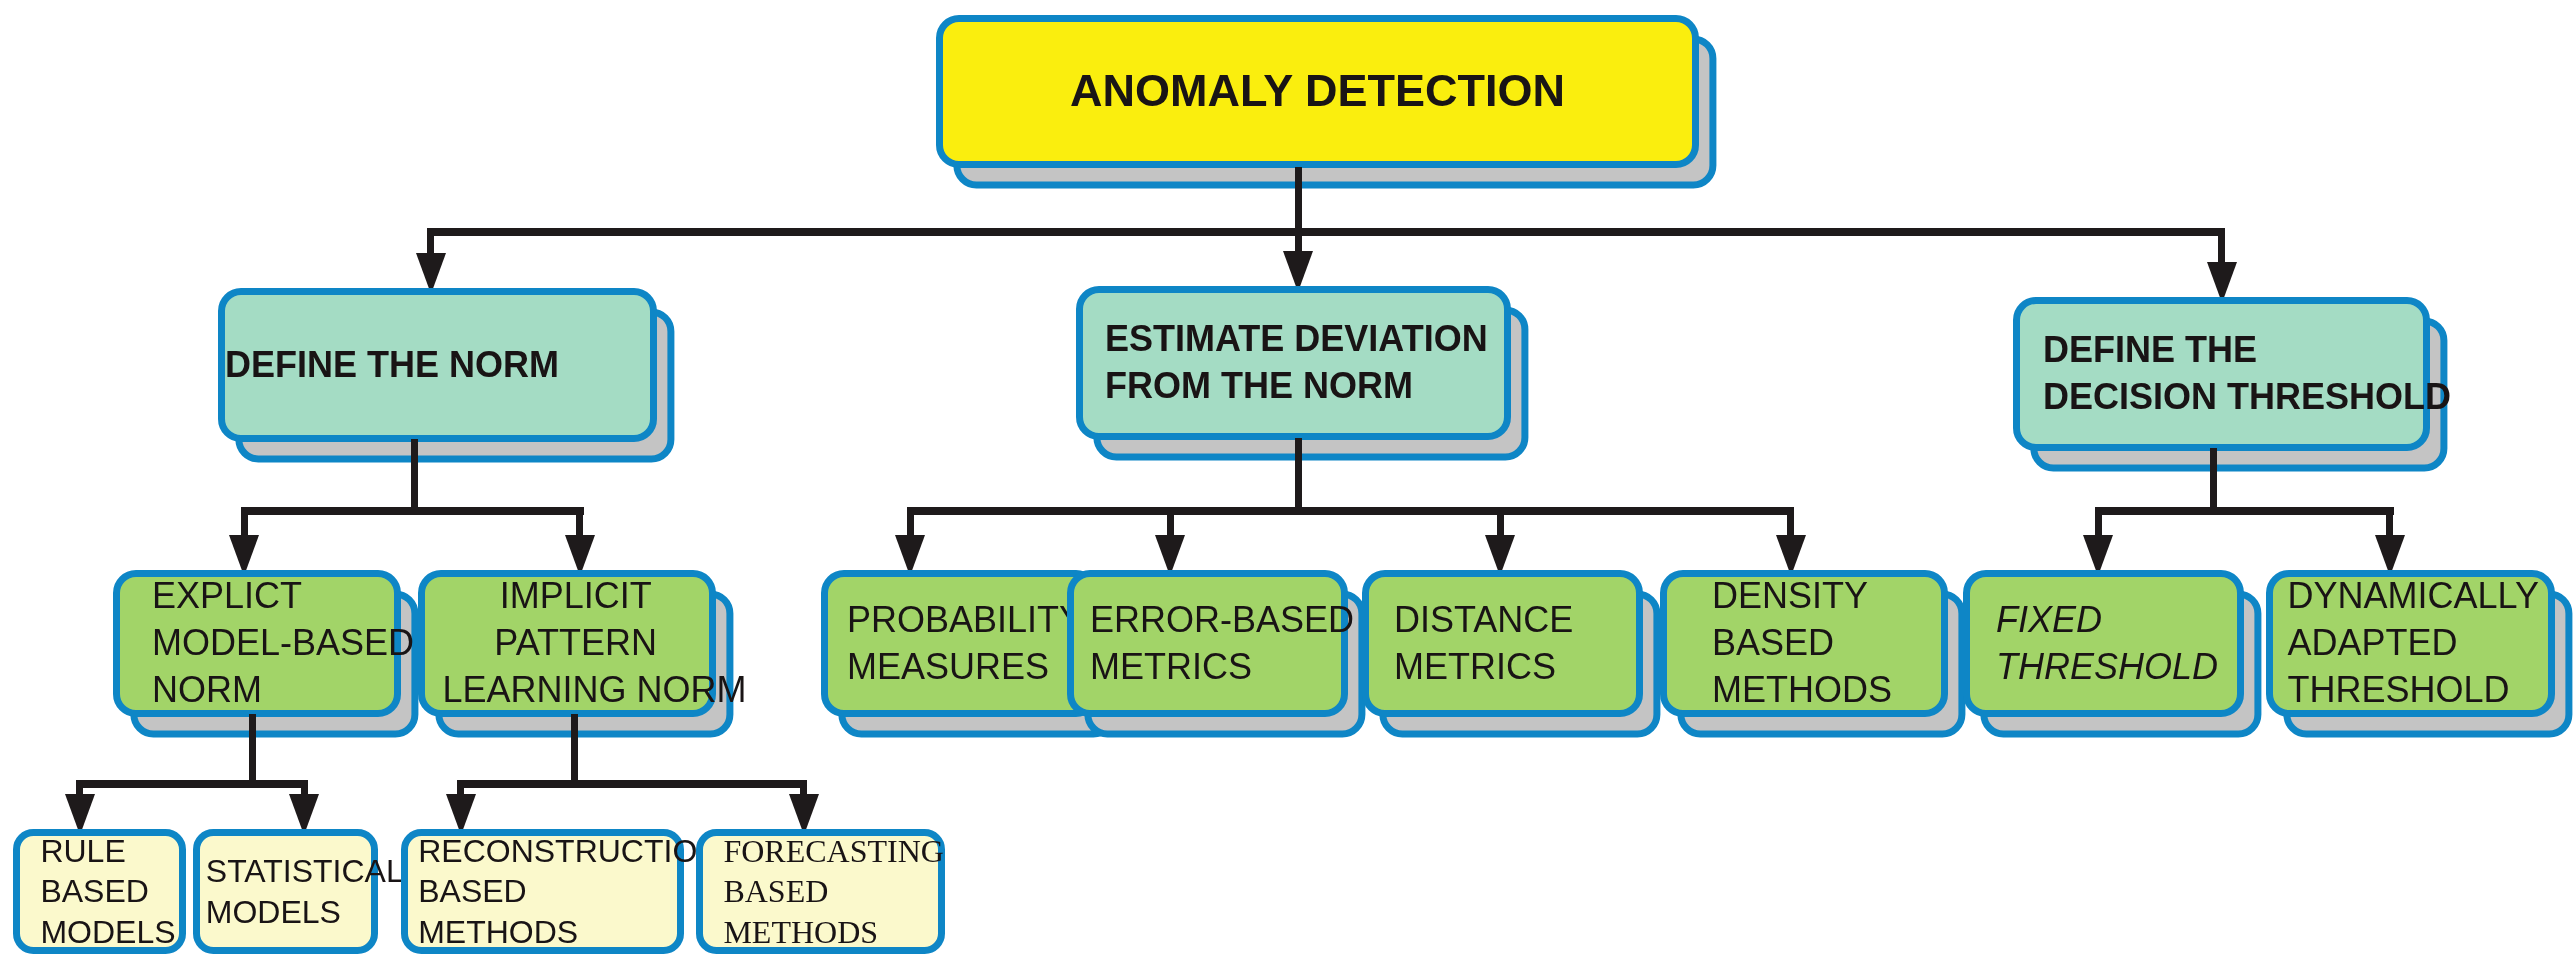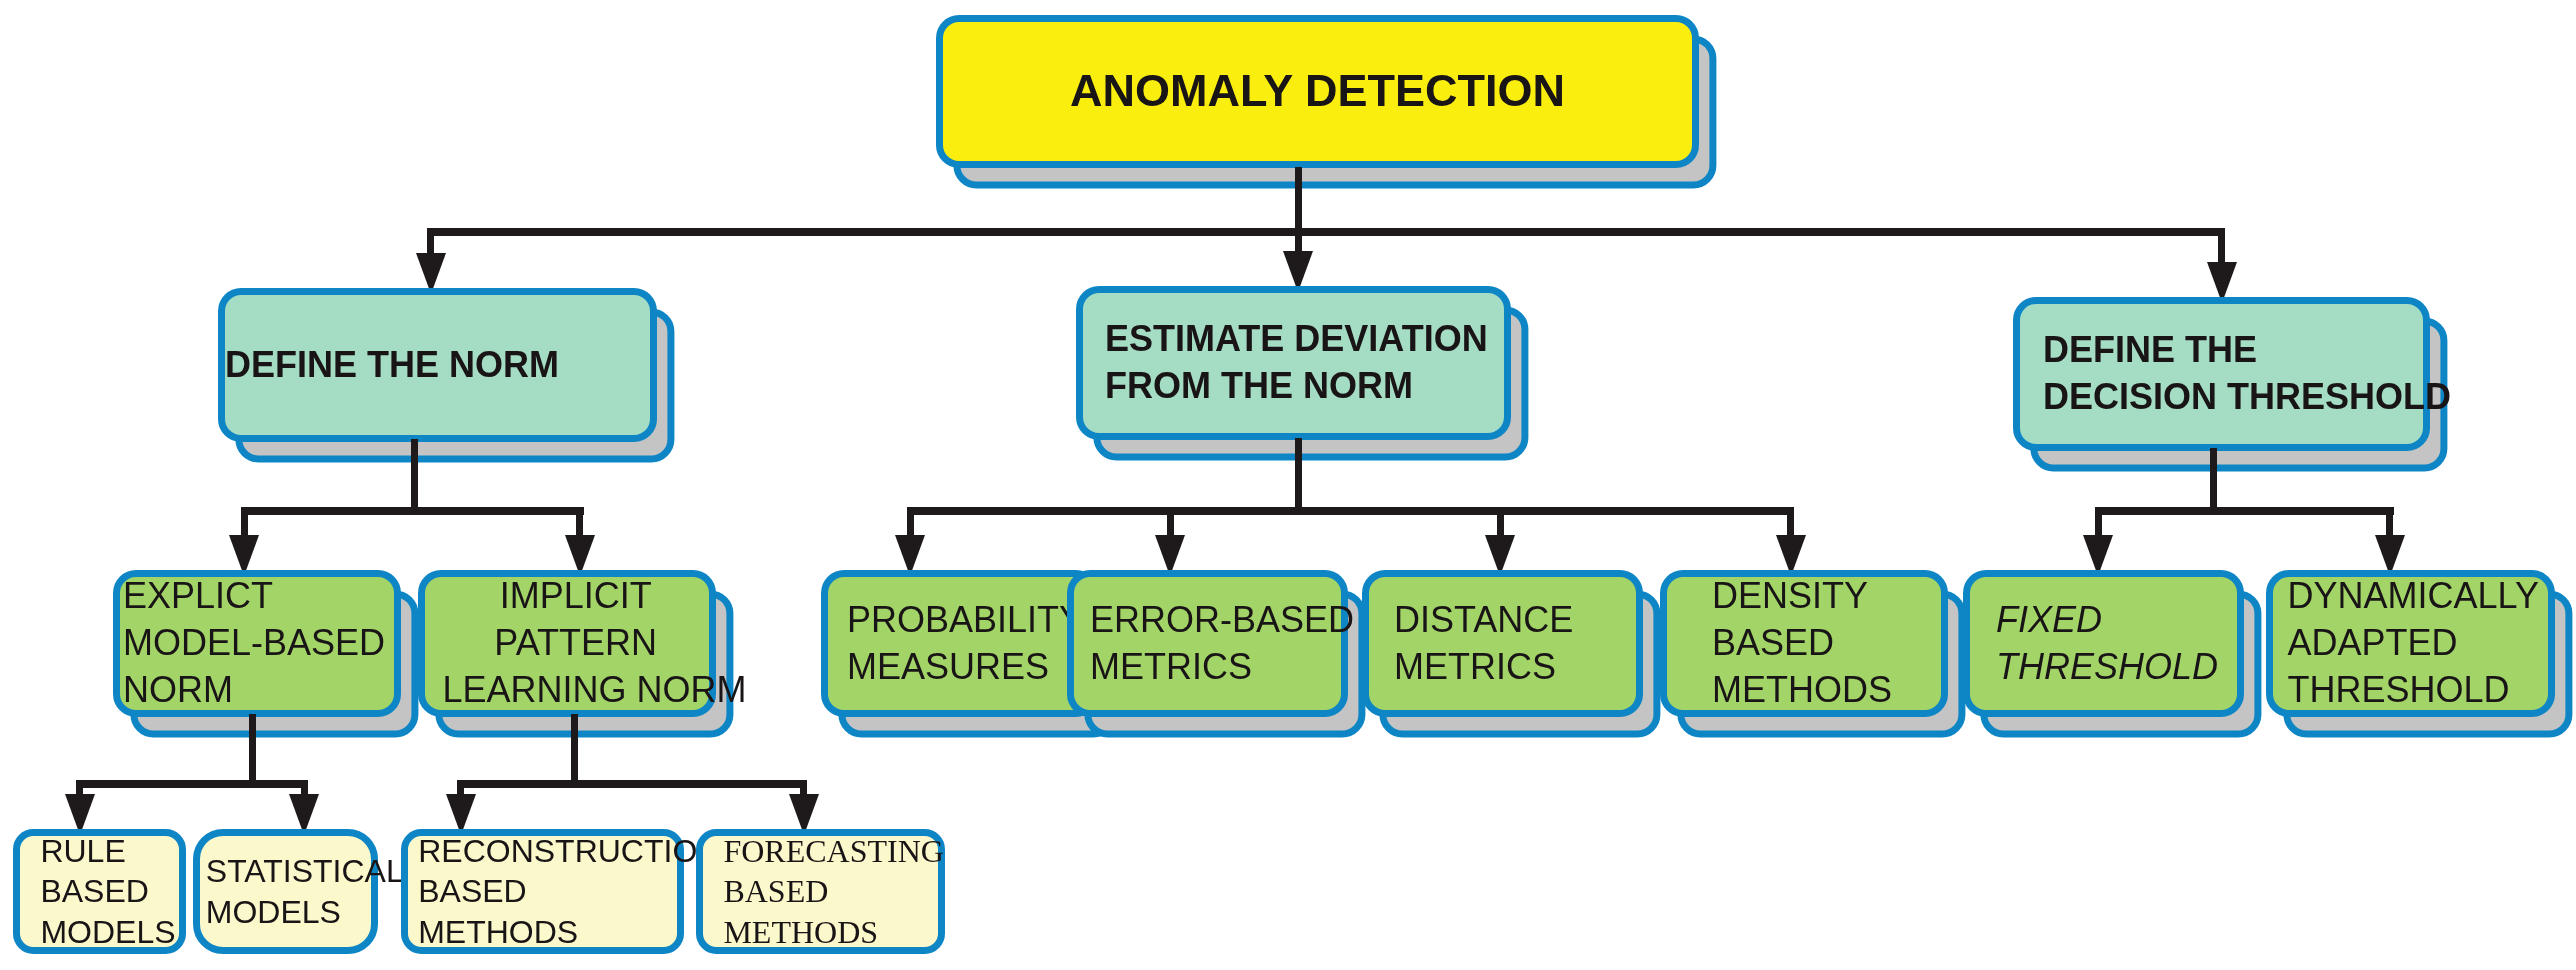--- a/index.html
+++ b/index.html
@@ -98,21 +98,21 @@
 
   <div class="vl" style="left:2210px;top:448px;height:66px;"></div>
   <div class="hl" style="left:2095px;top:507px;width:299px;"></div>
   <div class="vl" style="left:2095px;top:510px;height:29px;"></div>
   <div class="ah" style="left:2083px;top:535px;"></div>
   <div class="vl" style="left:2386px;top:510px;height:29px;"></div>
   <div class="ah" style="left:2375px;top:535px;"></div>
 
   <div class="node lv3" style="left:113px;top:570px;width:288px;height:147px;">
     <div class="shadow"></div>
-    <div class="box fill-green" style="padding-left:3px;">
+    <div class="box fill-green" style="padding-left:32px;">
       <span class="label">EXPLICT
 MODEL-BASED
 NORM</span>
     </div>
   </div>
 
   <div class="node lv3" style="left:418px;top:570px;width:298px;height:147px;">
     <div class="shadow"></div>
     <div class="box fill-green" style="padding-left:17.4px;text-align:center;">
       <span class="label">IMPLICIT
@@ -187,21 +187,21 @@
 
   <div class="node lv4" style="left:13px;top:829px;width:173px;height:125px;">
     <div class="box fill-cream" style="padding-left:20.4px;">
       <span class="label">RULE
 BASED
 MODELS</span>
     </div>
   </div>
 
   <div class="node lv4" style="left:193px;top:829px;width:185px;height:125px;">
-    <div class="box fill-cream" style="padding-left:5.8px;border-radius:30px;">
+    <div class="box fill-cream" style="padding-left:5.8px;">
       <span class="label">STATISTICAL
 MODELS</span>
     </div>
   </div>
 
   <div class="node lv4" style="left:401px;top:829px;width:283px;height:125px;">
     <div class="box fill-cream" style="padding-left:10.2px;">
       <span class="label">RECONSTRUCTION
 BASED
 METHODS</span>

